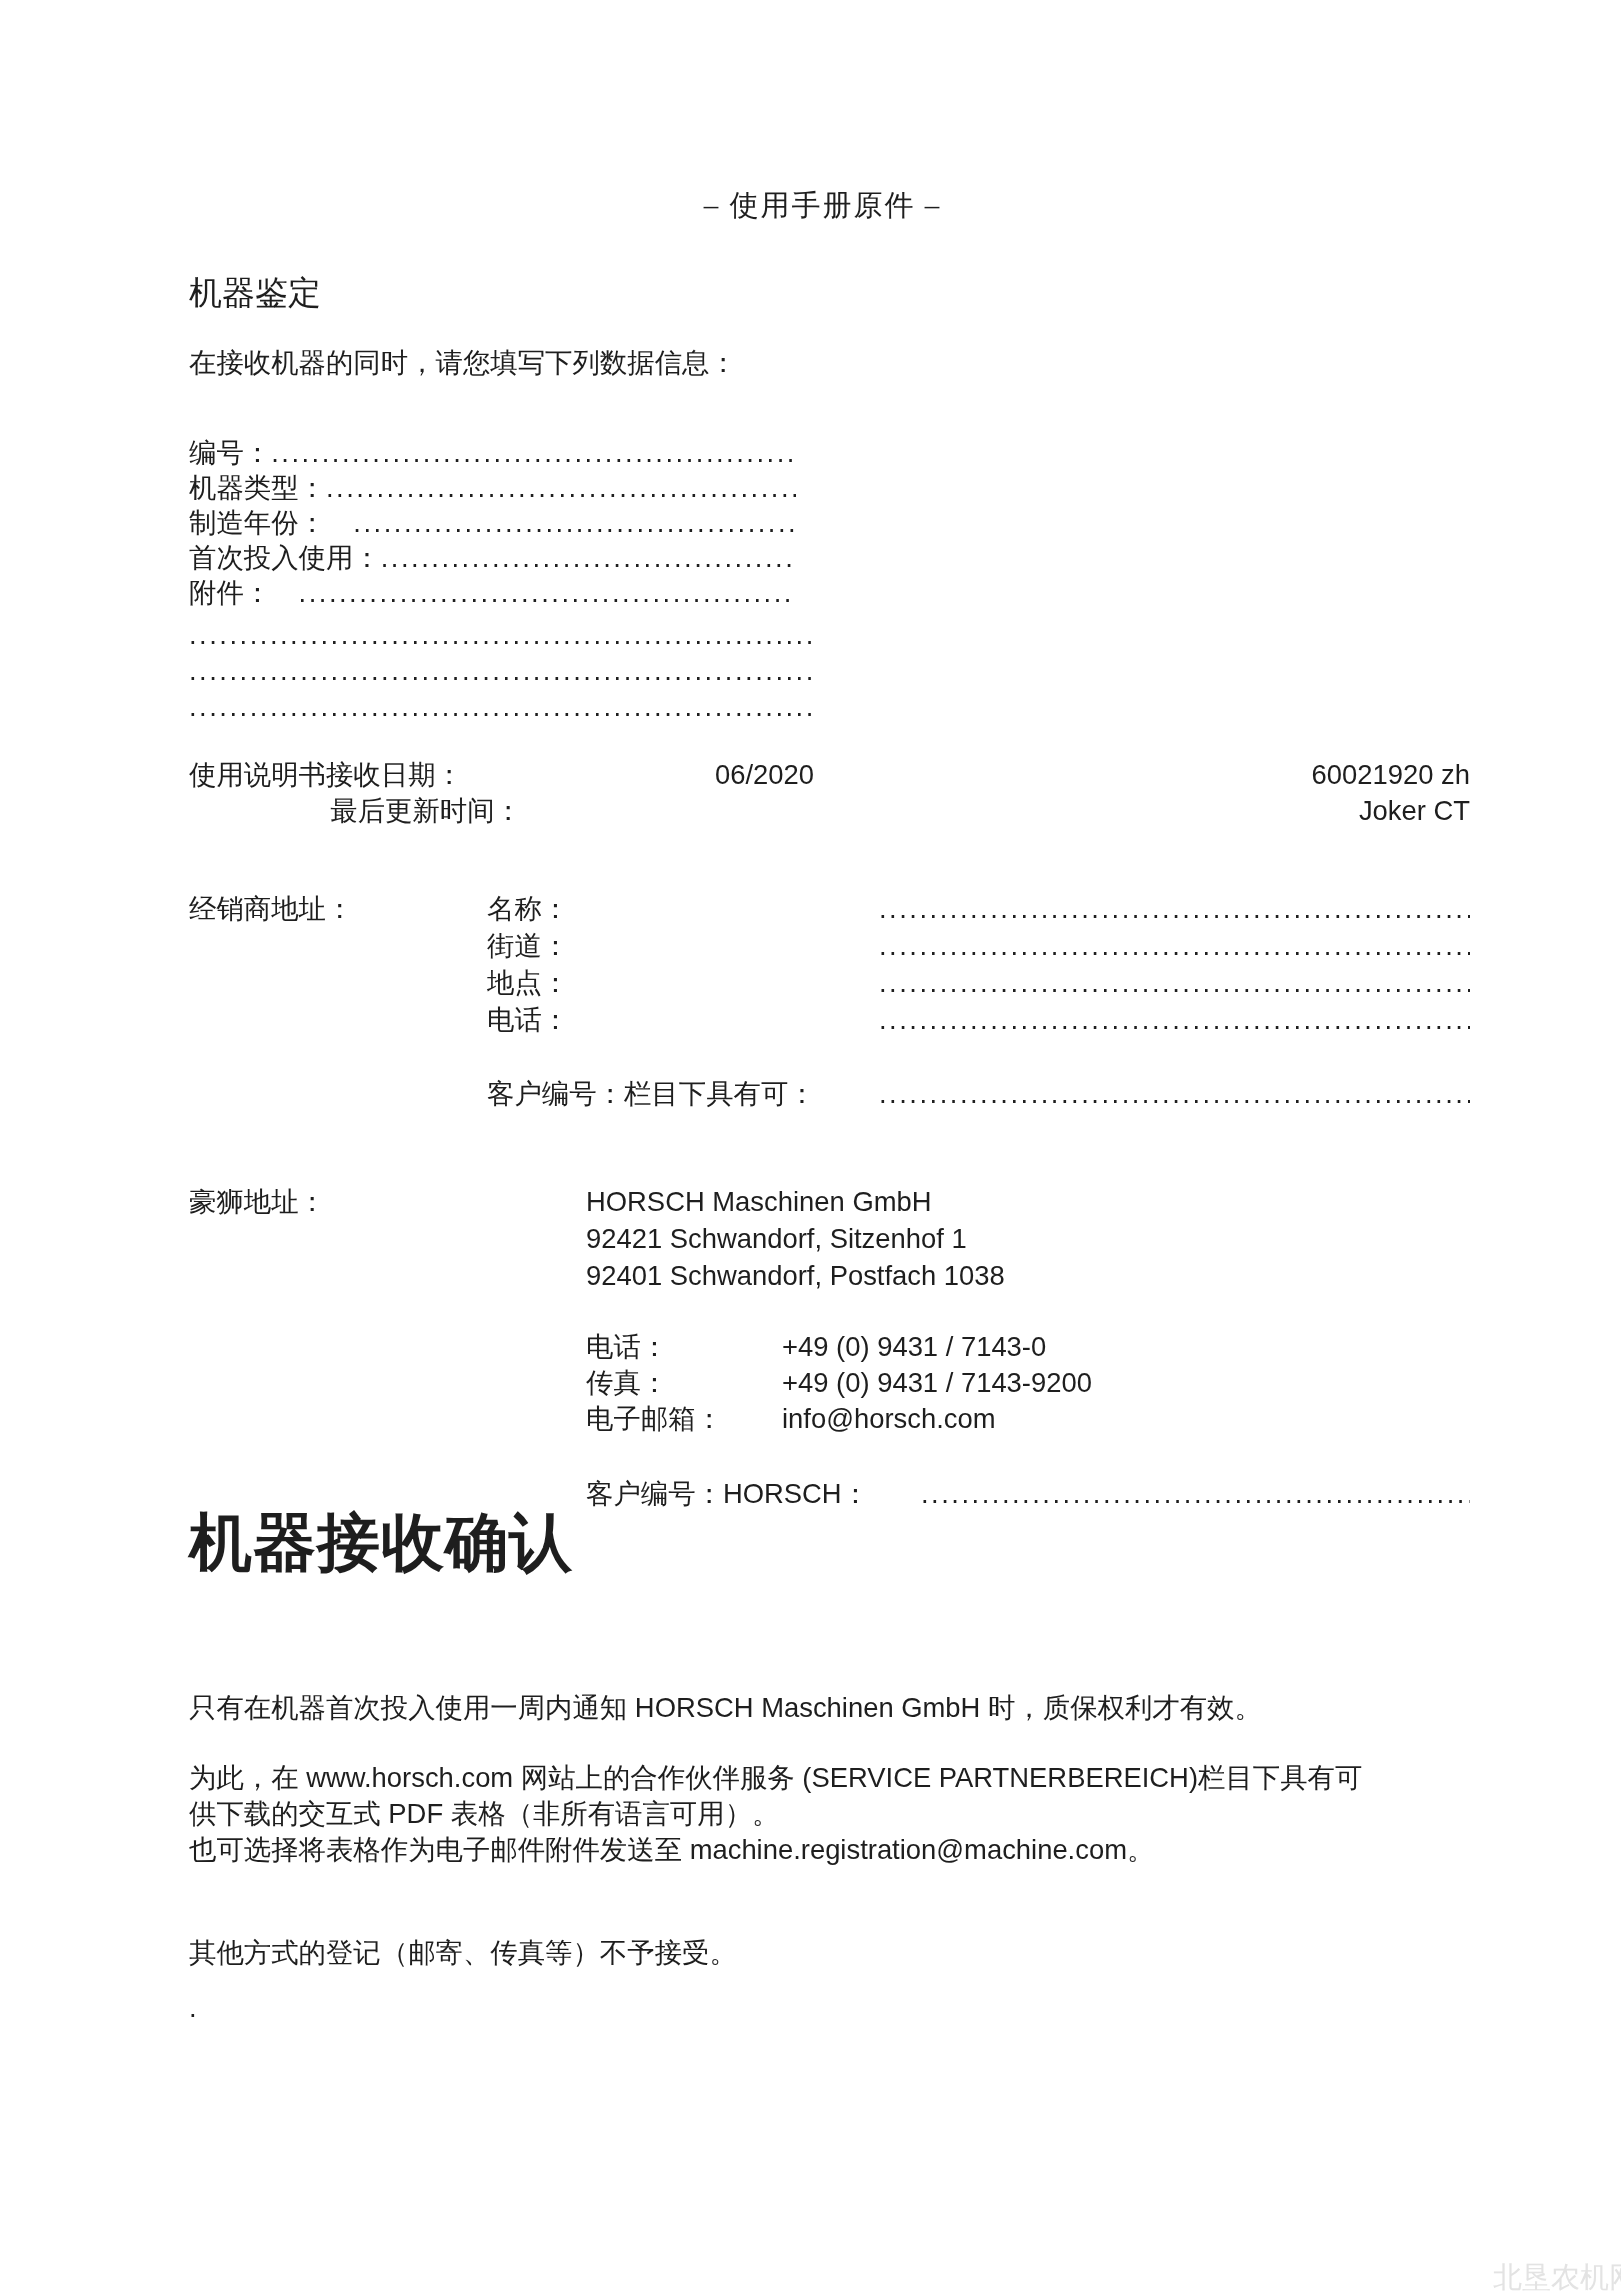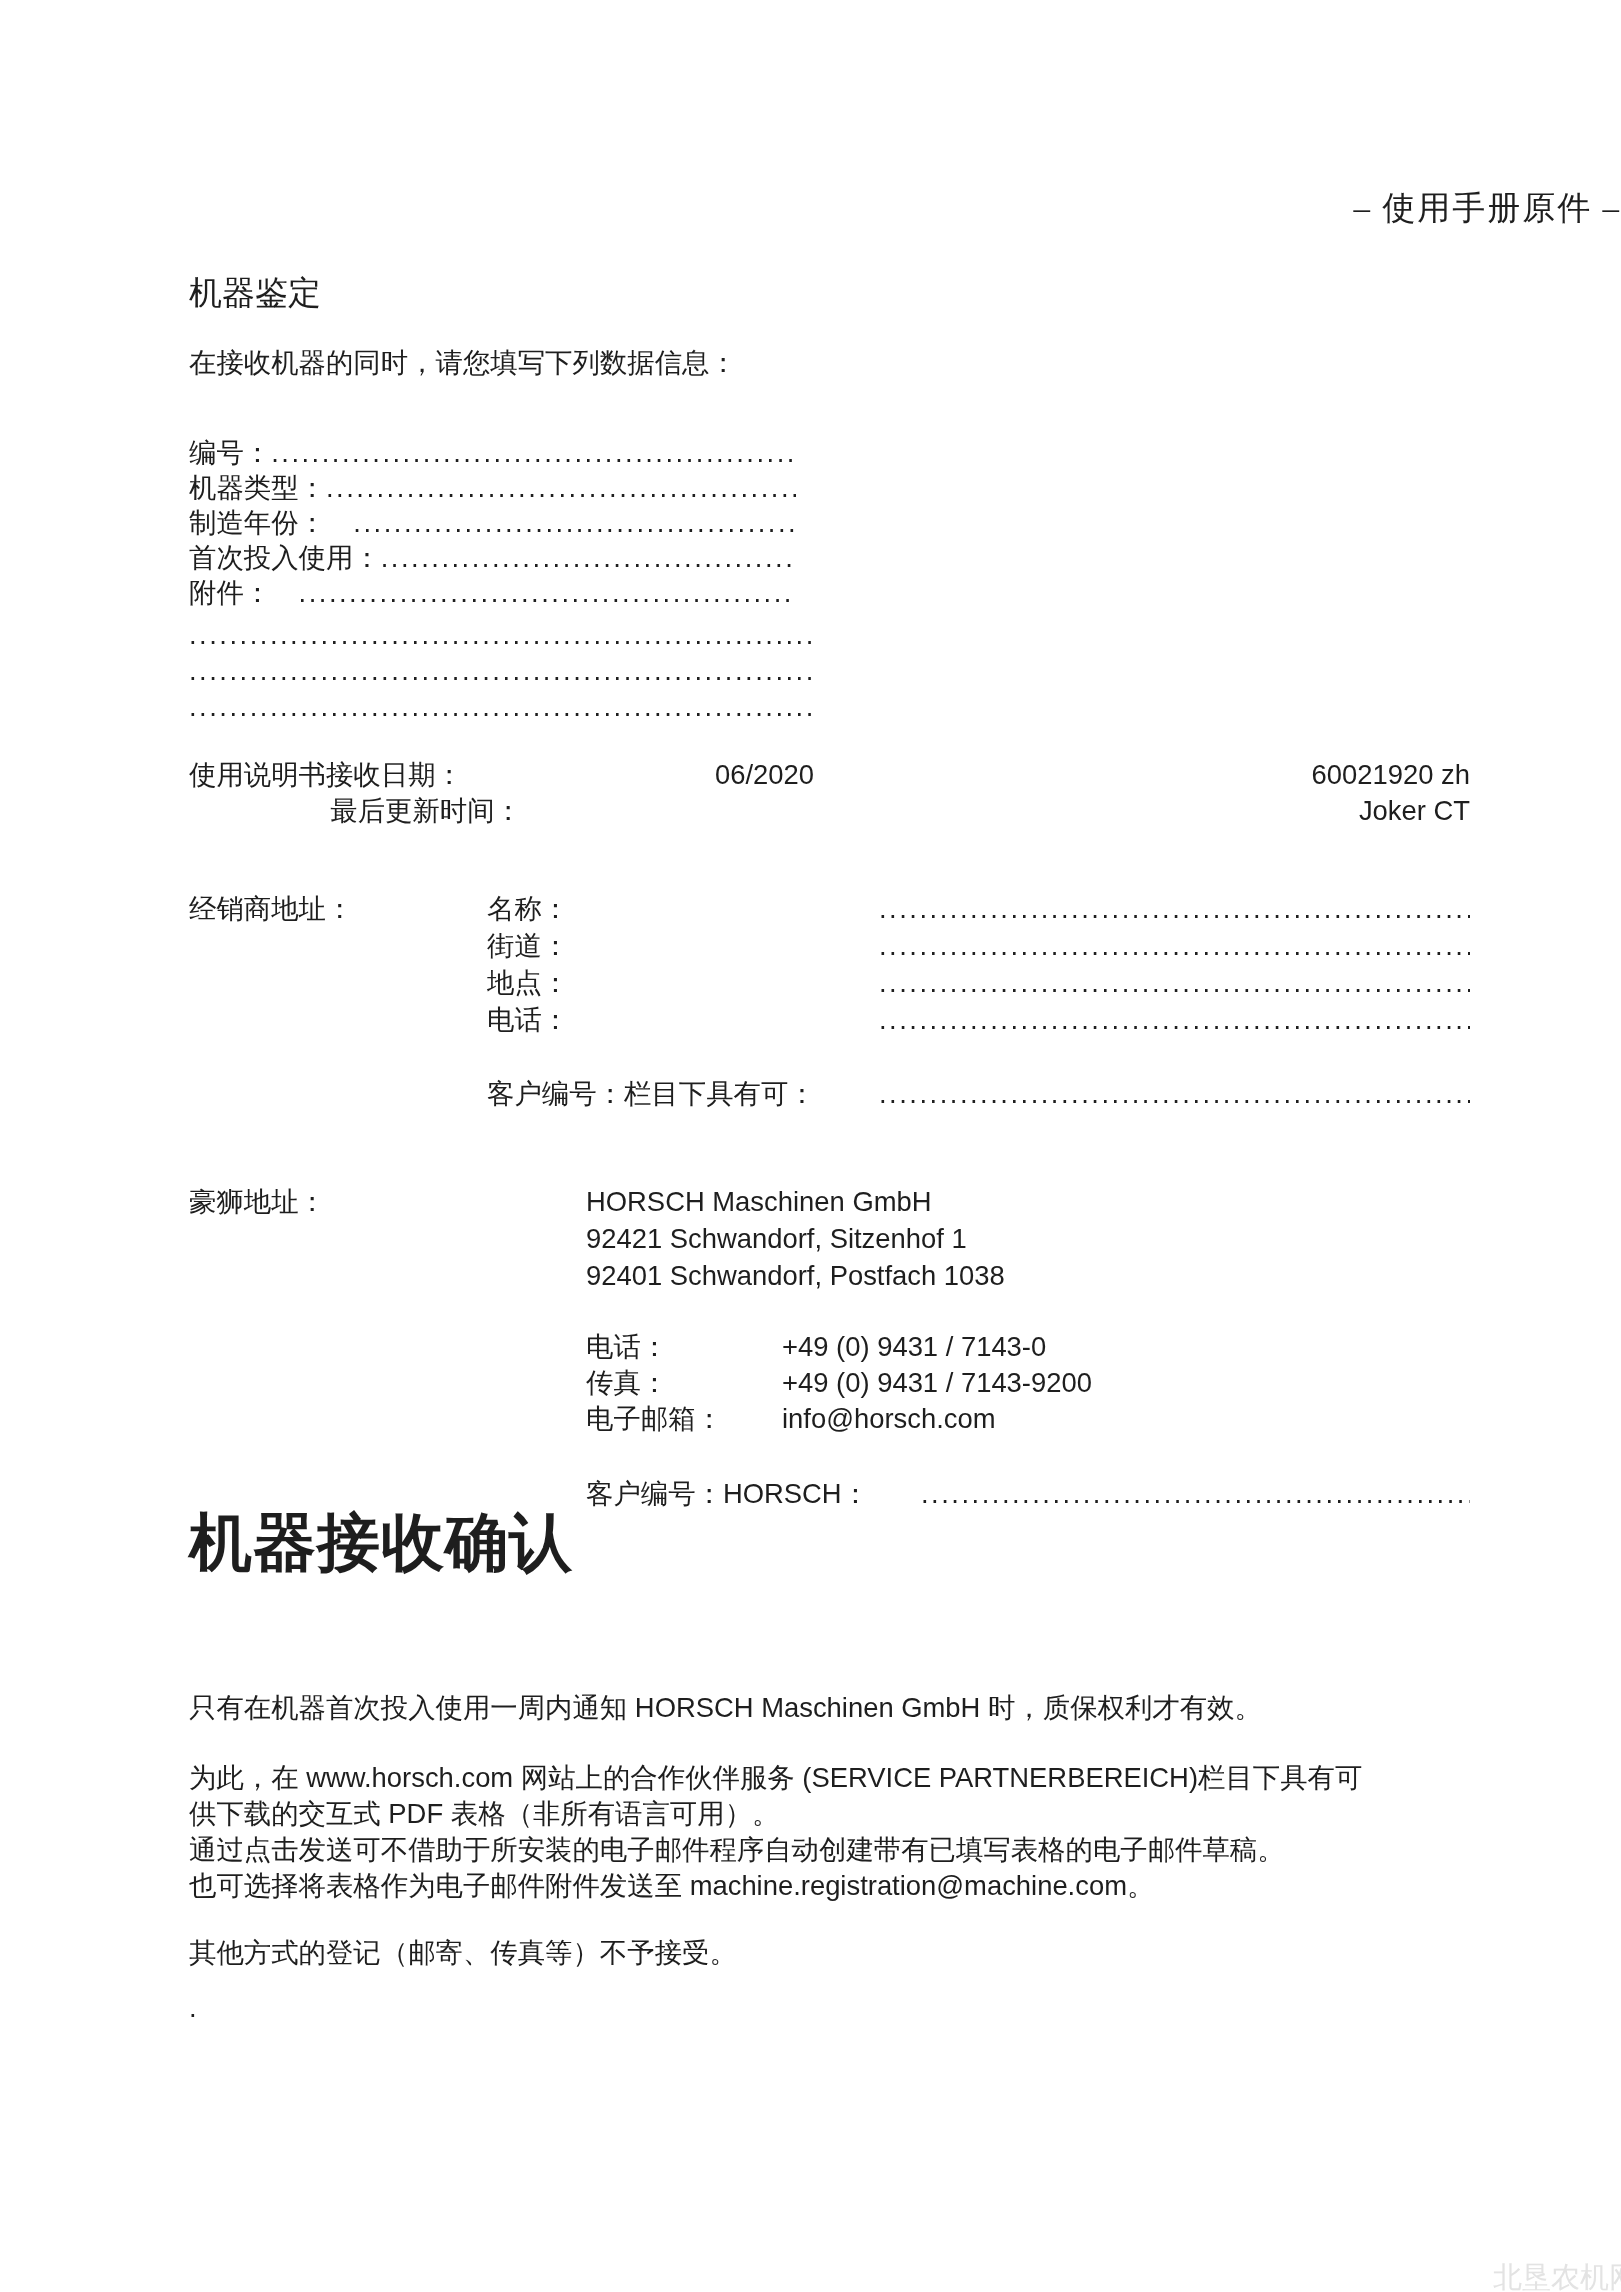--- a/index.html
+++ b/index.html
@@ -10,22 +10,22 @@
     overflow: hidden;
     font-family: "Liberation Sans", "DejaVu Sans", sans-serif;
     color: #1e1e1e;
     font-size: 27.4px;
   }
   .abs { position: absolute; }
   .serif { font-family: "Liberation Serif", "DejaVu Serif", serif; }
 
   .page-header {
     top: 186px; left: 0; right: 0;
-    text-align: right;
-    font-size: 33px;
+    text-align: center;
+    font-size: 29px;
     letter-spacing: 2px;
     padding-left: 24px;
   }
   .title-ident {
     top: 271px; left: 189px;
     font-size: 33px;
   }
   .intro {
     top: 345px; left: 189px;
     line-height: 36px;
@@ -178,20 +178,19 @@
     <span class="hclabel">客户编号：HORSCH：</span>
     <span class="dotfill">........................................................................................................................................................</span>
   </div>
 </div>
 
 <div class="abs title-confirm">机器接收确认</div>
 <div class="abs para para1">只有在机器首次投入使用一周内通知 HORSCH Maschinen GmbH 时，质保权利才有效。</div>
 <div class="abs para para2">
   <div>为此，在 www.horsch.com 网站上的合作伙伴服务 (SERVICE PARTNERBEREICH)栏目下具有可</div>
   <div>供下载的交互式 PDF 表格（非所有语言可用）。</div>
-  <div>通过点击发送可不借助于所安装的电子邮件程序自动创建带有已填写表格的电子邮件草稿。</div>
   <div>也可选择将表格作为电子邮件附件发送至 machine.registration@machine.com。</div>
 </div>
 <div class="abs para para3">其他方式的登记（邮寄、传真等）不予接受。</div>
 <div class="abs stray-dot">.</div>
 
 <div class="abs watermark">北垦农机网</div>
 
 
 </body></html>

